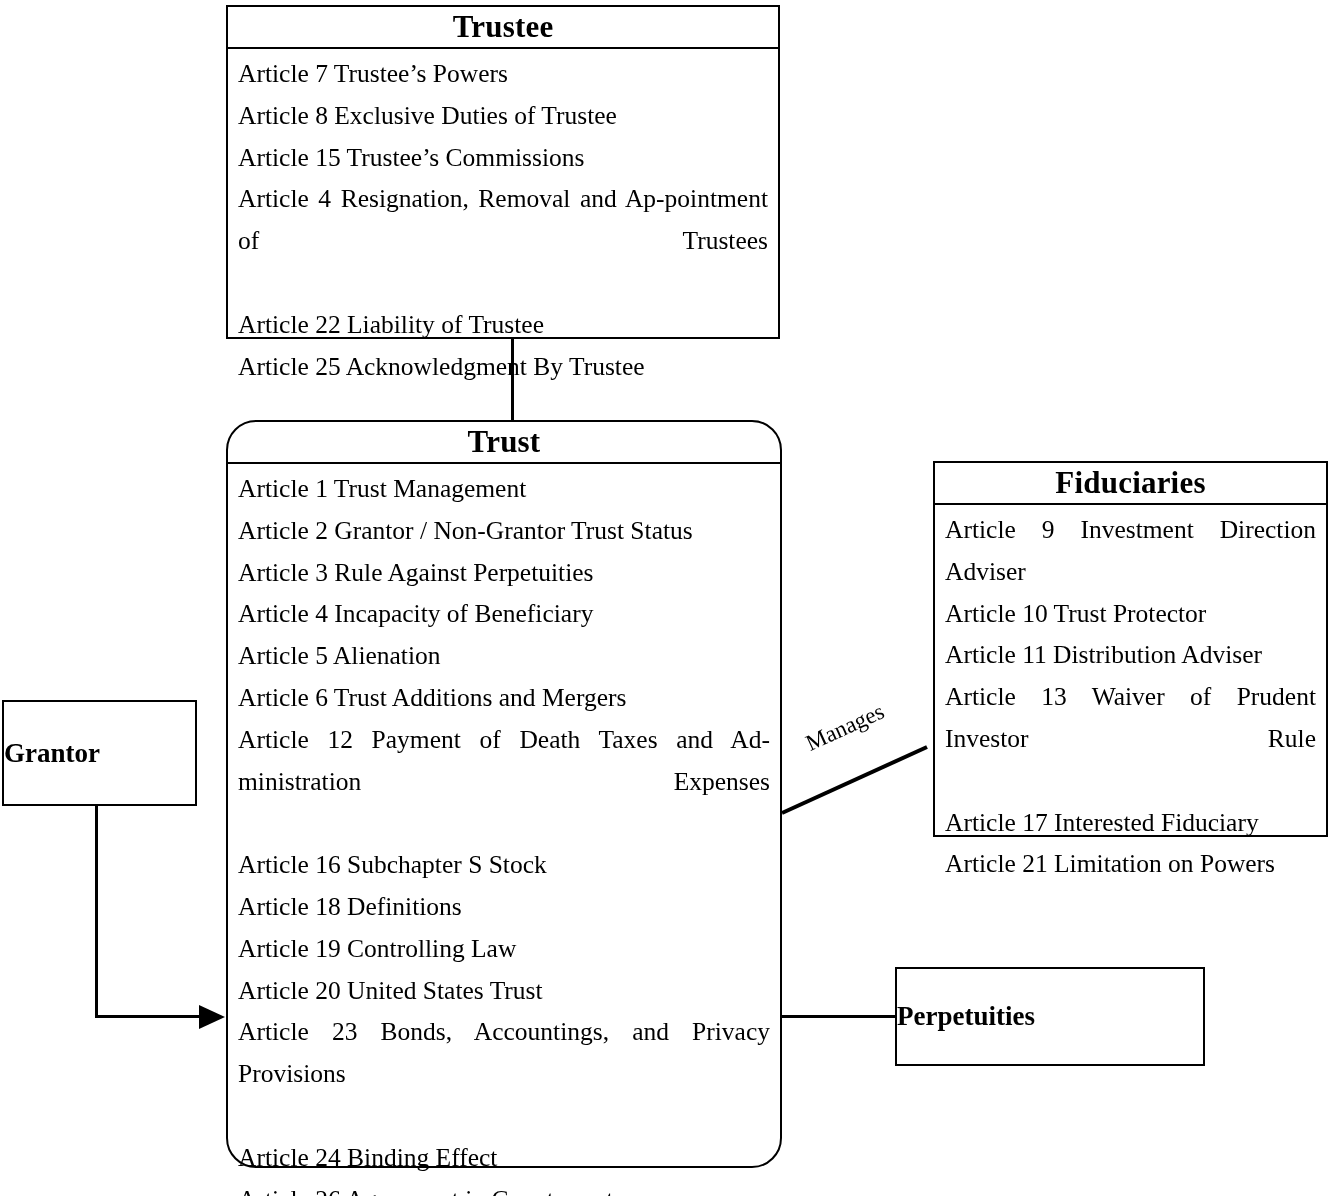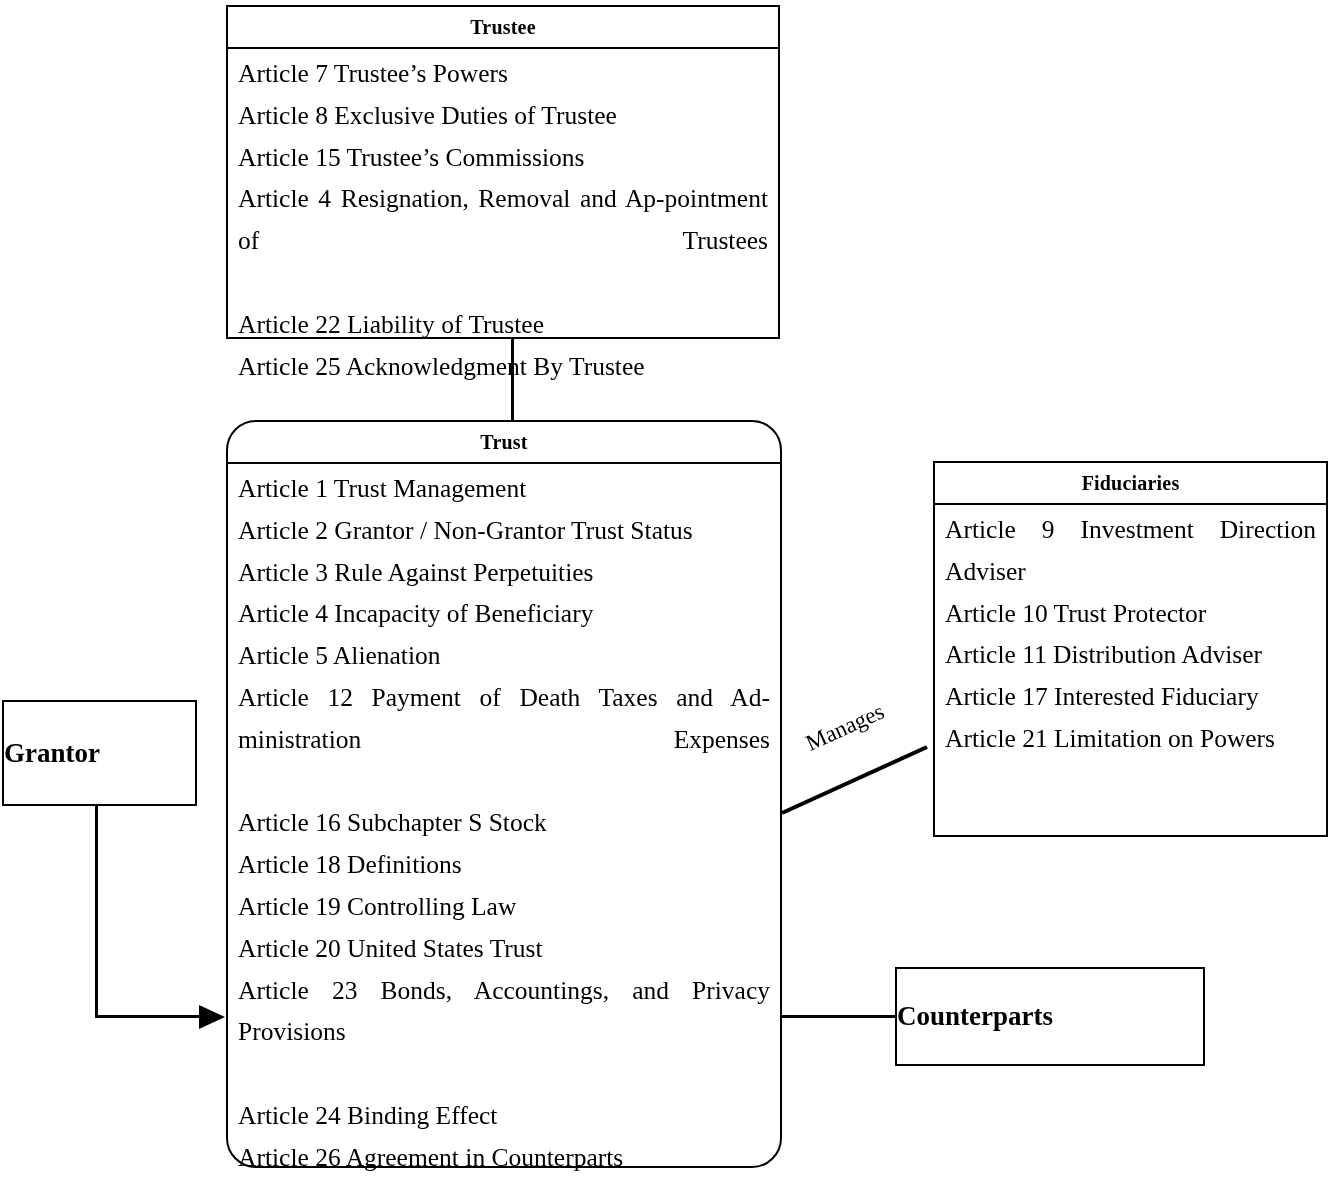--- a/index.html
+++ b/index.html
@@ -26,21 +26,21 @@
     box-sizing: border-box;
     border: 2px solid #000000;
     background: #ffffff;
     z-index: 5;
   }
   .node-header {
     box-sizing: border-box;
     border-bottom: 2px solid #000000;
     text-align: center;
     font-weight: bold;
-    font-size: 20px;
+    font-size: 31px;
     line-height: 40px;
     height: 42px;
     letter-spacing: 0.2px;
   }
   .node-body {
     box-sizing: border-box;
     padding: 4px 10px 6px 10px;
   }
   .article {
     font-size: 25.5px;
@@ -122,55 +122,57 @@
   <div class="conn conn-v" style="left:511px; top:339px; height:83px;"></div>
 
   <div class="node" style="left:226px; top:420px; width:556px; height:748px;border-radius:30px;">
     <div class="node-header">Trust</div>
     <div class="node-body">
       <p class="article">Article 1 Trust Management</p>
       <p class="article">Article 2 Grantor / Non-Grantor Trust Status</p>
       <p class="article">Article 3 Rule Against Perpetuities</p>
       <p class="article">Article 4 Incapacity of Beneficiary</p>
       <p class="article">Article 5 Alienation</p>
+      <p class="article">Article 6 Trust Additions and Mergers</p>
       <p class="article justified">Article 12 Payment of Death Taxes and Ad-ministration Expenses</p>
       <p class="article">Article 16 Subchapter S Stock</p>
       <p class="article">Article 18 Definitions</p>
       <p class="article">Article 19 Controlling Law</p>
       <p class="article">Article 20 United States Trust</p>
       <p class="article justified">Article 23 Bonds, Accountings, and Privacy Provisions</p>
       <p class="article">Article 24 Binding Effect</p>
       <p class="article">Article 26 Agreement in Counterparts</p>
 
     </div>
   </div>
 
   <div class="node" style="left:925px; top:461px; width:395px; height:376px;margin-left:8px;">
     <div class="node-header">Fiduciaries</div>
     <div class="node-body">
       <p class="article">Article 9 Investment Direction Adviser</p>
       <p class="article">Article 10 Trust Protector</p>
       <p class="article">Article 11 Distribution Adviser</p>
+      <p class="article justified">Article 13 Waiver of Prudent Investor Rule</p>
       <p class="article">Article 17 Interested Fiduciary</p>
       <p class="article">Article 21 Limitation on Powers</p>
     </div>
   </div>
 
   <svg class="diag-wrap" style="left:780px; top:735px; width:150px; height:85px;" width="150" height="85" viewBox="0 0 150 85">
     <line x1="2" y1="78" x2="147" y2="12" stroke="#000000" stroke-width="4"></line>
   </svg>
   <div class="edge-label" style="left:802px; top:733px; transform:rotate(-24.5deg); transform-origin:left top;">Manages</div>
 
   <div class="node node-plain" style="left:2px; top:700px; width:195px; height:106px;">
     <span>Grantor</span>
   </div>
 
   <div class="conn conn-v" style="left:95px; top:806px; height:212px;"></div>
   <div class="conn conn-h" style="left:95px; top:1015px; width:110px;"></div>
   <div class="arrowhead" style="left:199px; top:1005px;"></div>
 
   <div class="node node-plain" style="left:895px; top:967px; width:310px; height:99px;">
-    <span>Counterparts</span>
+    <span>Perpetuities</span>
   </div>
 
   <div class="conn conn-h" style="left:782px; top:1015px; width:115px;"></div>
 
 </div>
 
 </body></html>

